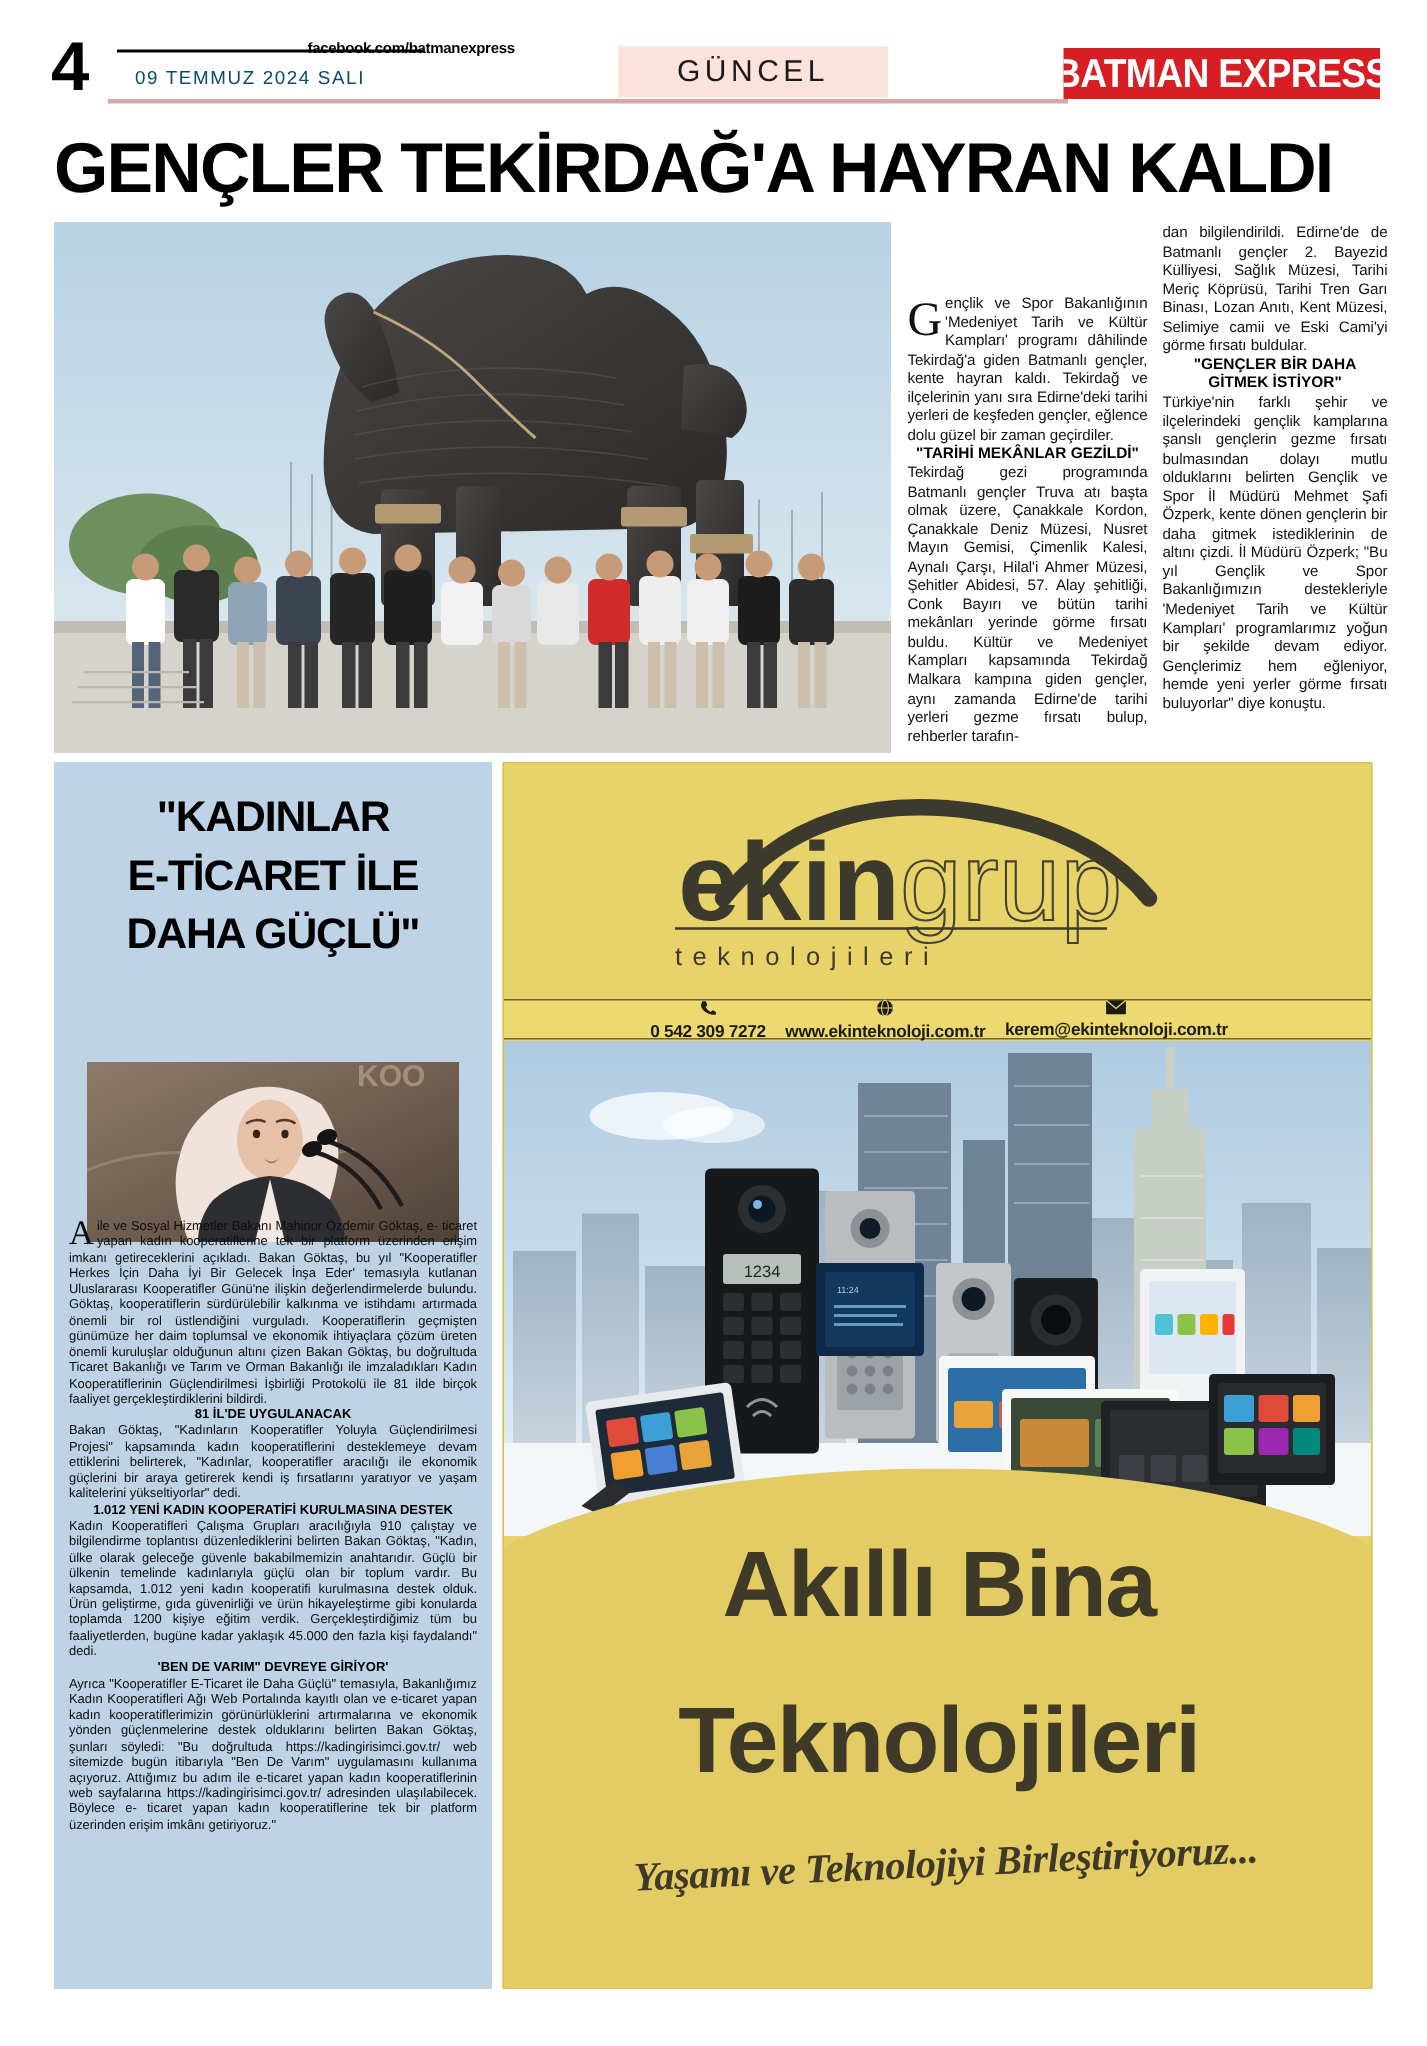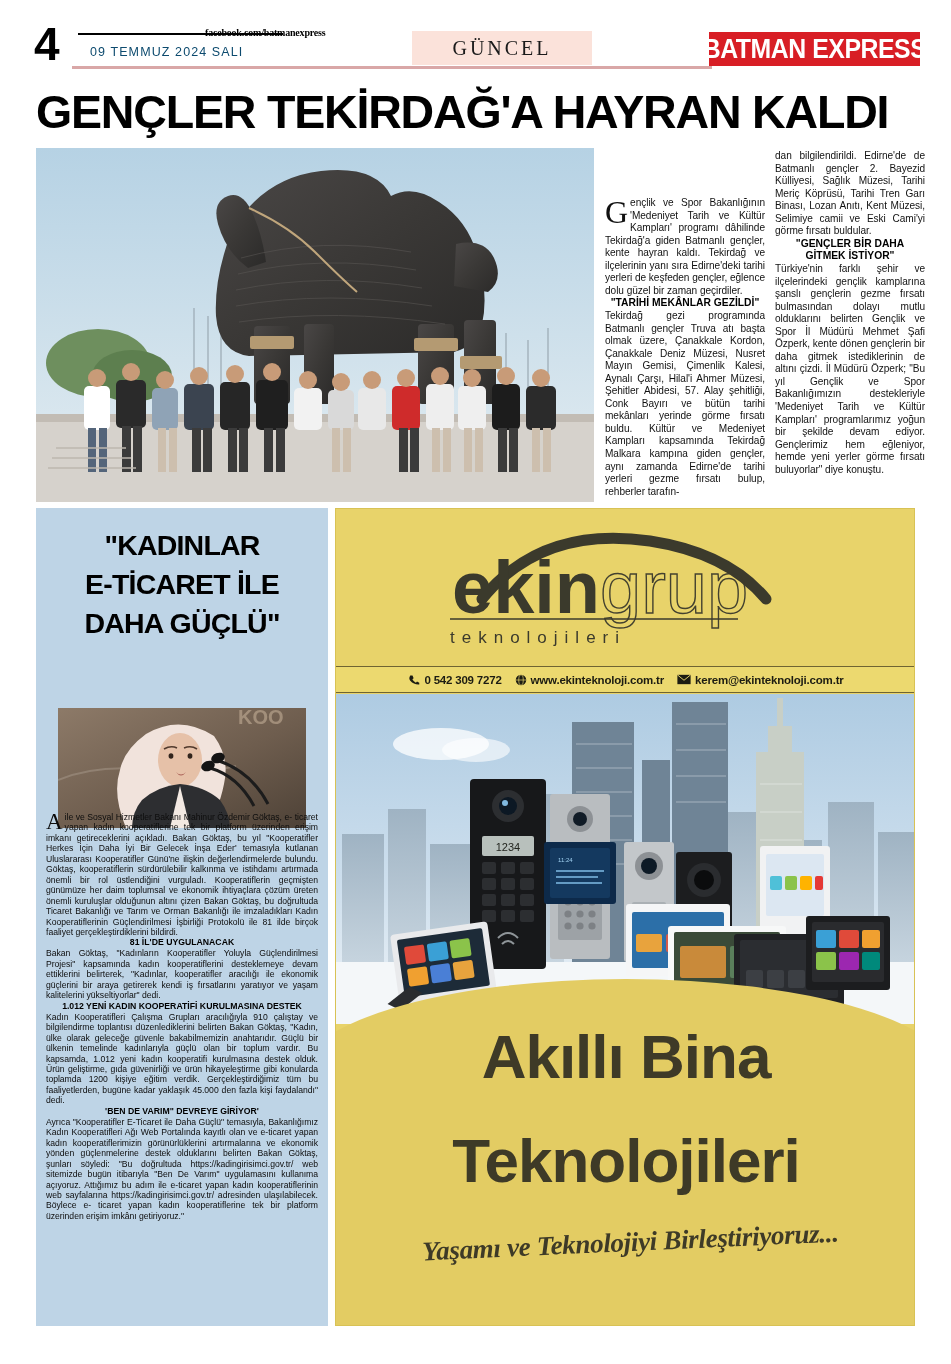--- a/index.html
+++ b/index.html
@@ -18,37 +18,37 @@
     font-size:46px; font-weight:bold; line-height:46px;
     font-family:"Liberation Sans", sans-serif; color:#000;
     letter-spacing:-1px;
   }
   .rule-top {
     position:absolute; left:78px; top:33px; width:205px; height:2px; background:#000;
   }
   .fb-url {
     position:absolute; left:205px; top:27px;
     font-size:10px; color:#000; letter-spacing:-0.2px;
-    font-family:Liberation Serif, serif; font-weight:600;text-align:center;
+    font-family:Liberation Sans, sans-serif; font-weight:600;text-align:center;
   }
   .dateline {
     position:absolute; left:90px; top:45px;
     font-size:12.5px; letter-spacing:1.1px; color:#0c4a6e;
     font-family:"Liberation Sans", sans-serif; font-weight:500;
   }
   .rule-bottom {
     position:absolute; left:72px; top:66px; width:640px; height:3px; background:#d9a7a7;
   }
   .section-tag {
     position:absolute; left:412px; top:31px; width:180px; height:34px;
     background:#fbe2da; display:flex; align-items:center; justify-content:center;
   }
   .section-tag span {
     font-size:20px; letter-spacing:3px; color:#1a1a1a;
-    font-family:Liberation Serif, serif; font-weight:400;
+    font-family:Liberation Sans, sans-serif; font-weight:400;
   }
   .brand-logo {
     position:absolute; left:709px; top:32px; width:211px; height:34px;
     background:#d81e25; display:flex; align-items:center; justify-content:center;
     overflow:hidden;
   }
   .brand-logo span {
     color:#fff; font-size:27px; font-weight:bold; letter-spacing:-0.5px;
     font-family:"Liberation Sans", sans-serif;
     font-stretch:condensed; transform:scaleX(0.92); white-space:nowrap;
@@ -130,21 +130,21 @@
   }
   .ad-logo-svg { position:absolute; left:110px; top:18px; width:360px; height:120px; }
   .ad-contact {
     position:absolute; left:0; top:157px; width:580px; height:27px;
     background:#ecd96f; border-top:1.5px solid #6f6432; border-bottom:1.5px solid #6f6432;
     display:flex; align-items:center; justify-content:center; gap:13px;
   }
   .ad-contact .item {
     display:flex; align-items:center; gap:4px;
     font-size:11.5px; font-weight:bold; color:#1c1c12;
-    font-family:"Liberation Sans", sans-serif; letter-spacing:-0.2px;
+    font-family:"Liberation Sans", sans-serif; letter-spacing:-0.2px;flex-direction:column;
   }
   .ad-photo {
     position:absolute; left:0; top:185px; width:580px; height:330px;
     overflow:hidden; background:#cfe0ef;
   }
   .ad-photo svg { display:block; width:100%; height:100%; }
   .ad-bottom {
     position:absolute; left:0; top:470px; width:580px; height:348px;
     overflow:hidden;
   }

